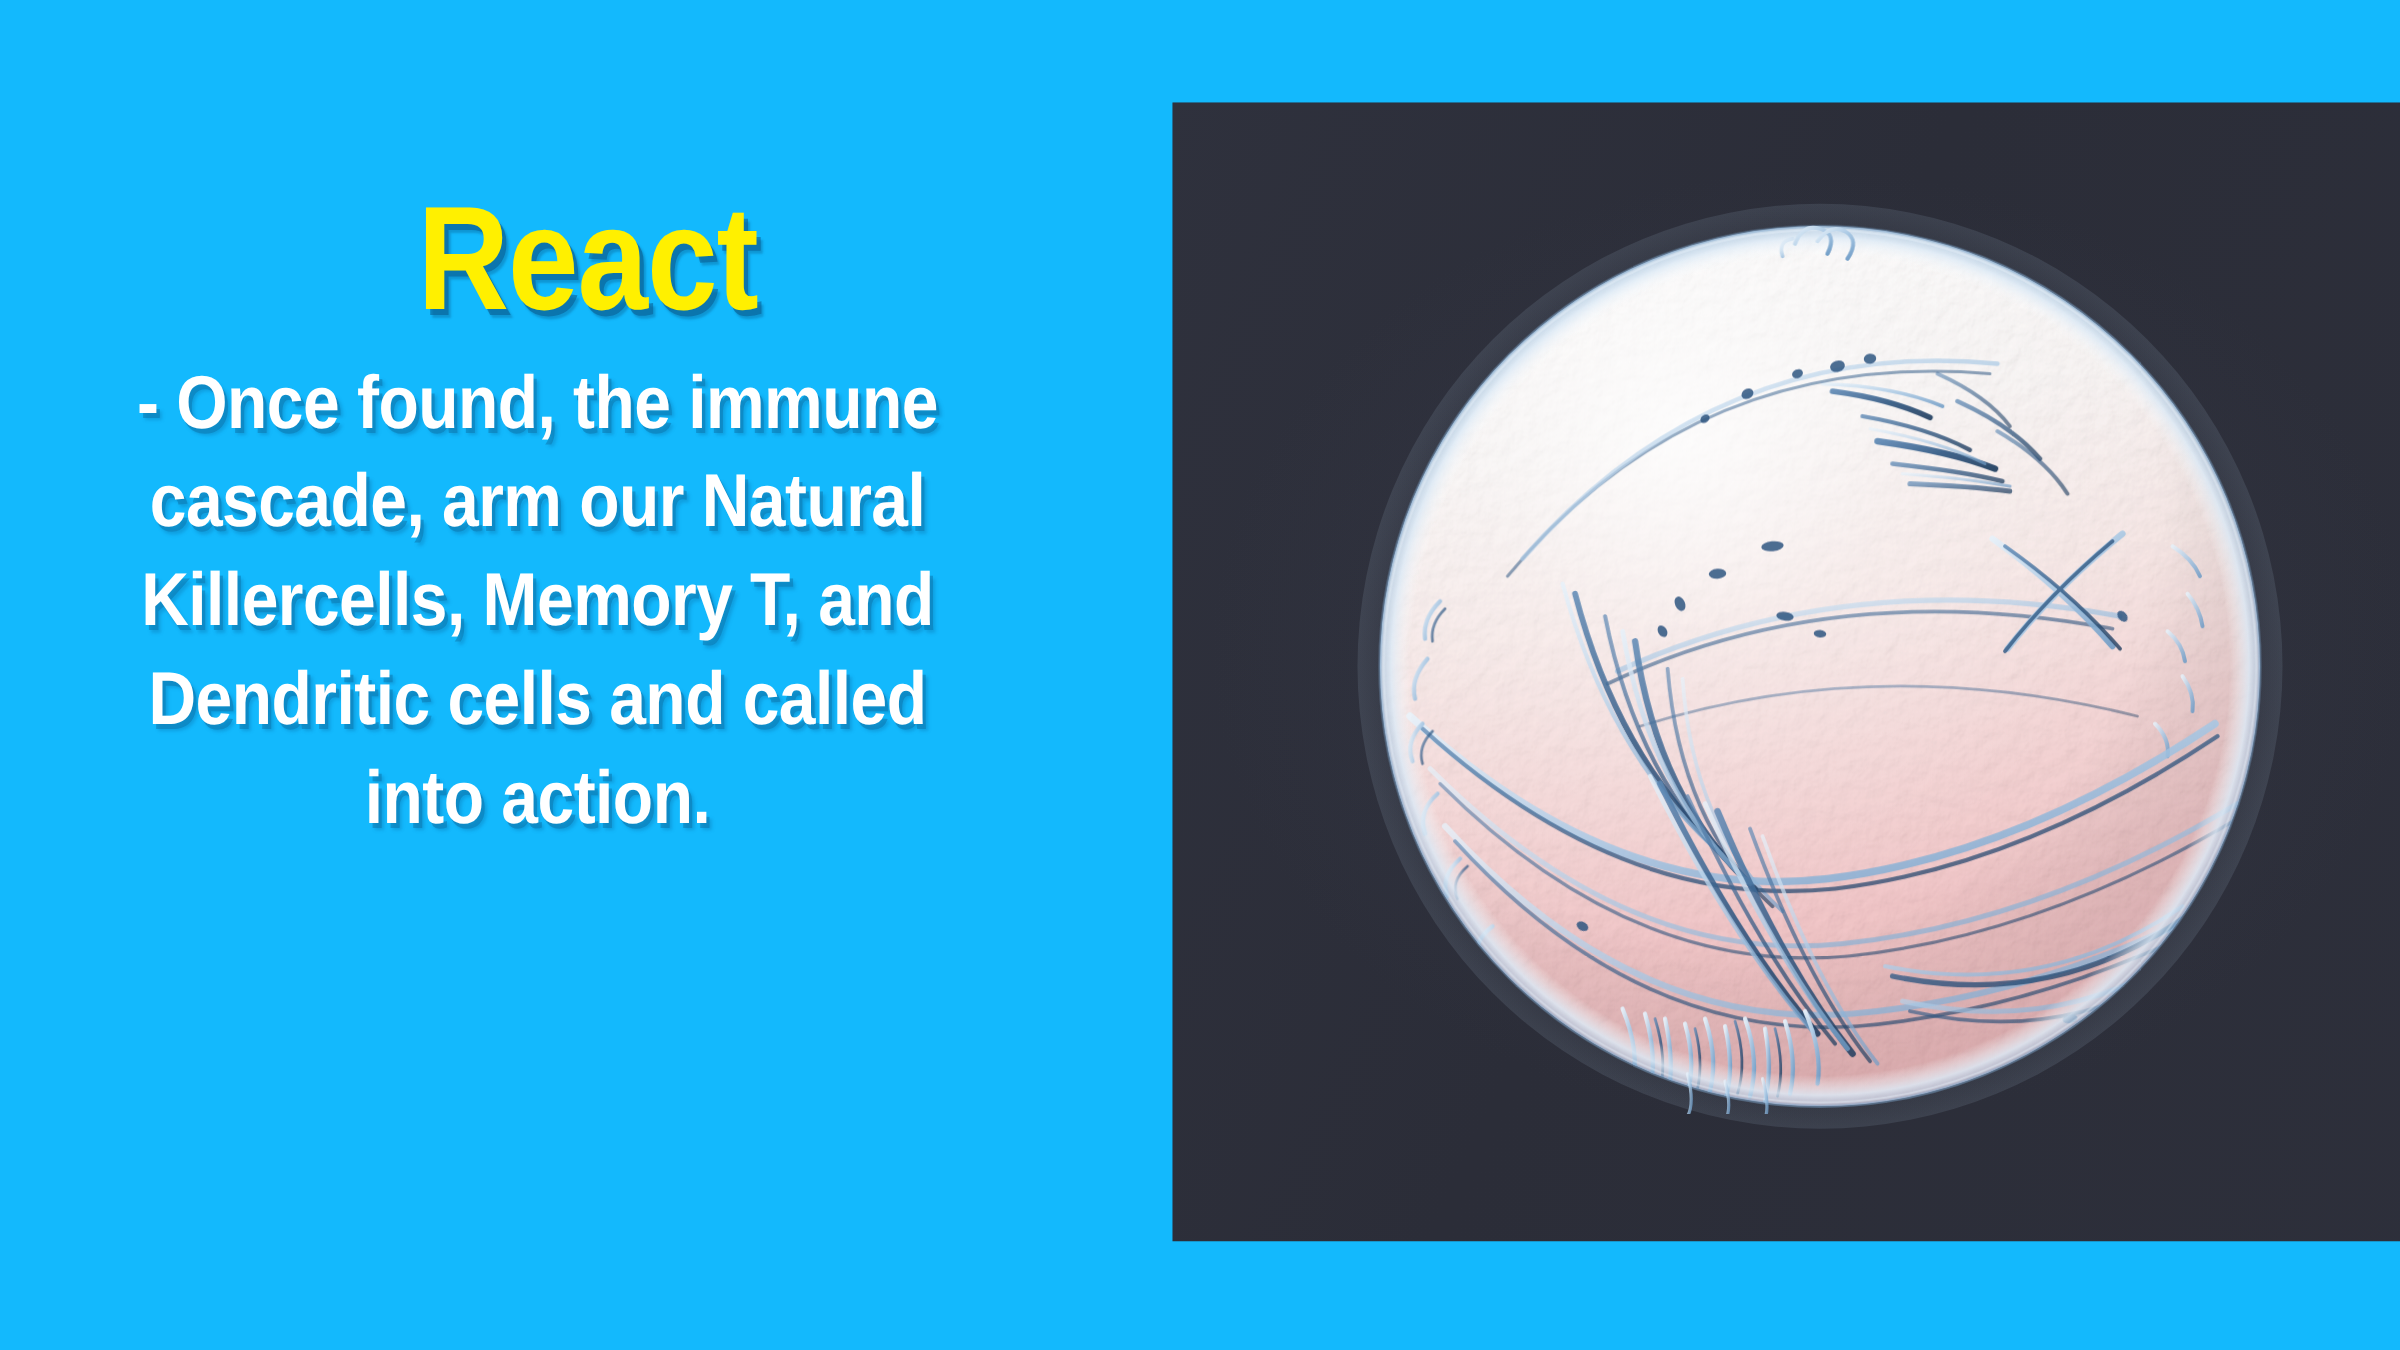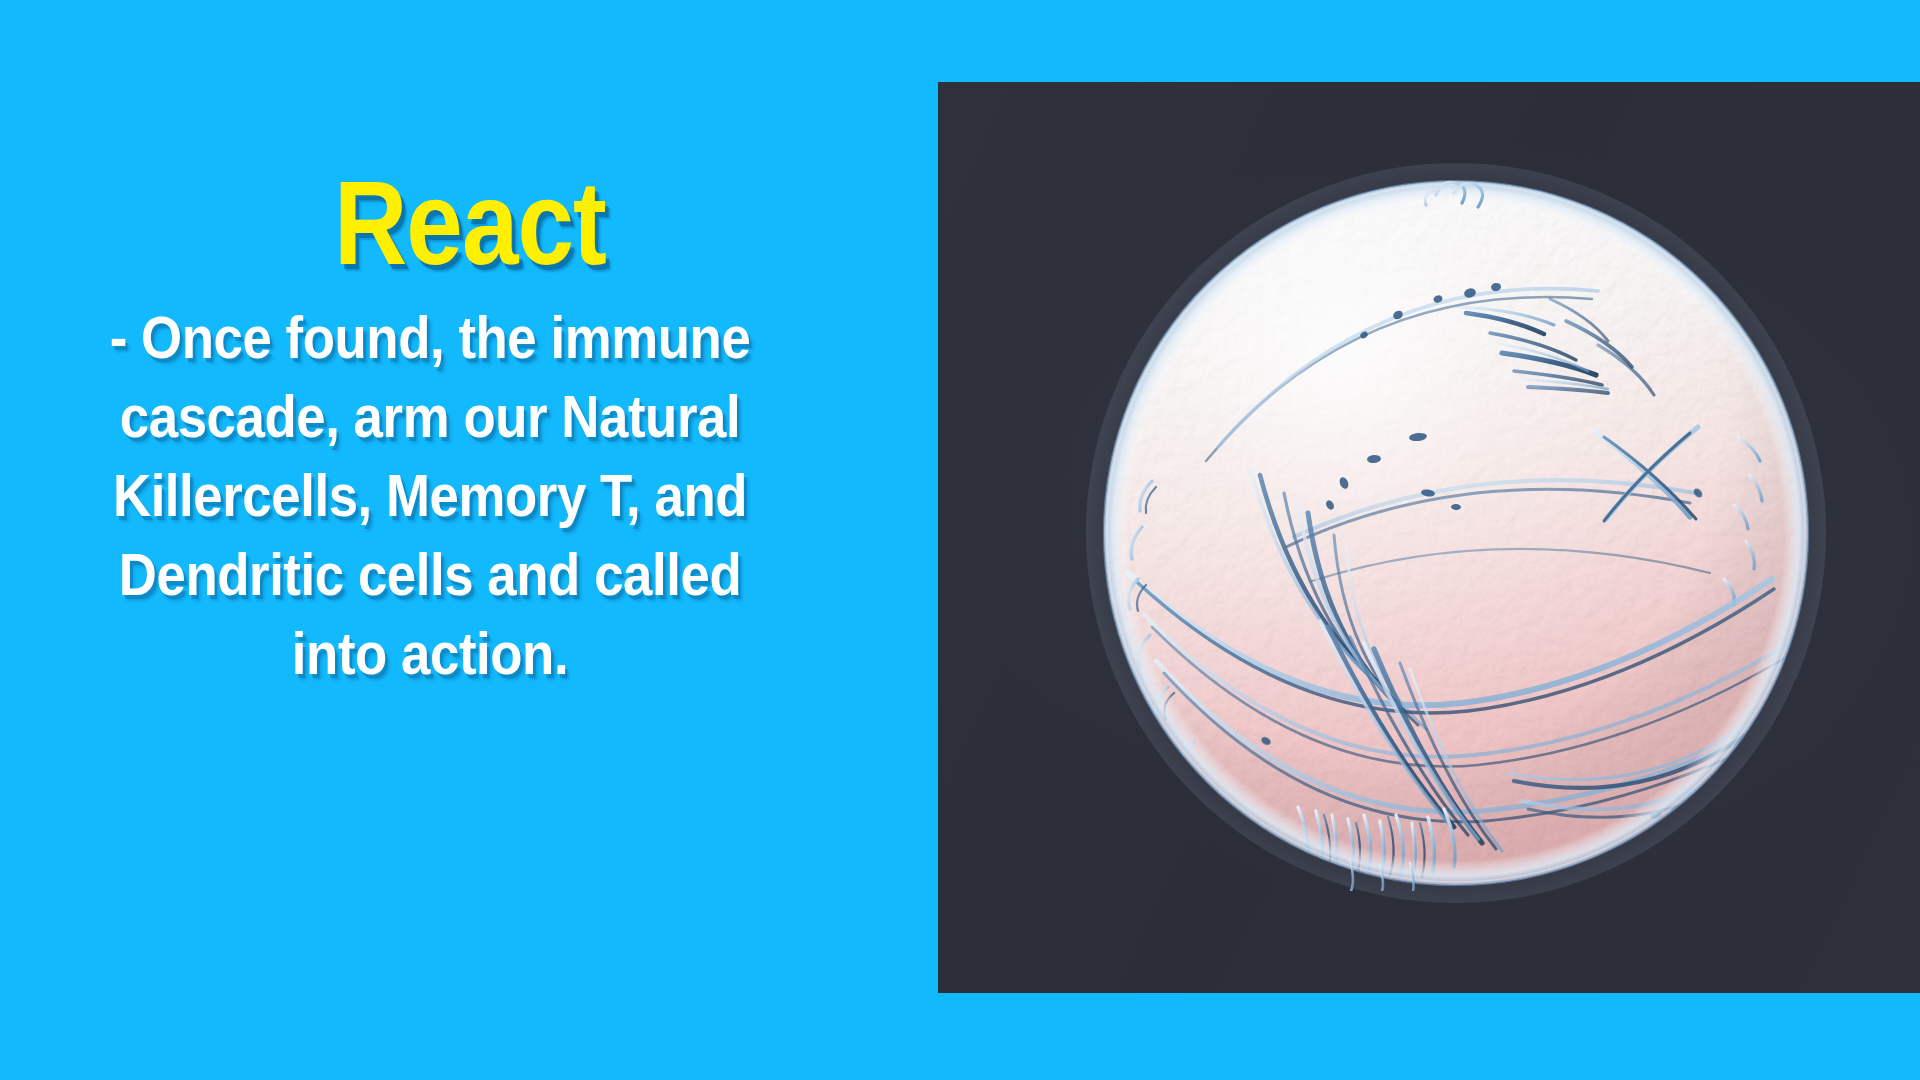--- a/index.html
+++ b/index.html
@@ -22,21 +22,21 @@
     width: 1920px;
     height: 1080px;
     background: #13b9fd;
     overflow: hidden;
   }
 
   
   #text-column {
     position: absolute;
     left: 0px;
-    top: 16px;
+    top: 0px;
     width: 940px;
     height: 900px;
   }
 
   #slide-title {
     position: absolute;
     left: 0px;
     top: 148px;
     width: 940px;
     text-align: center;

